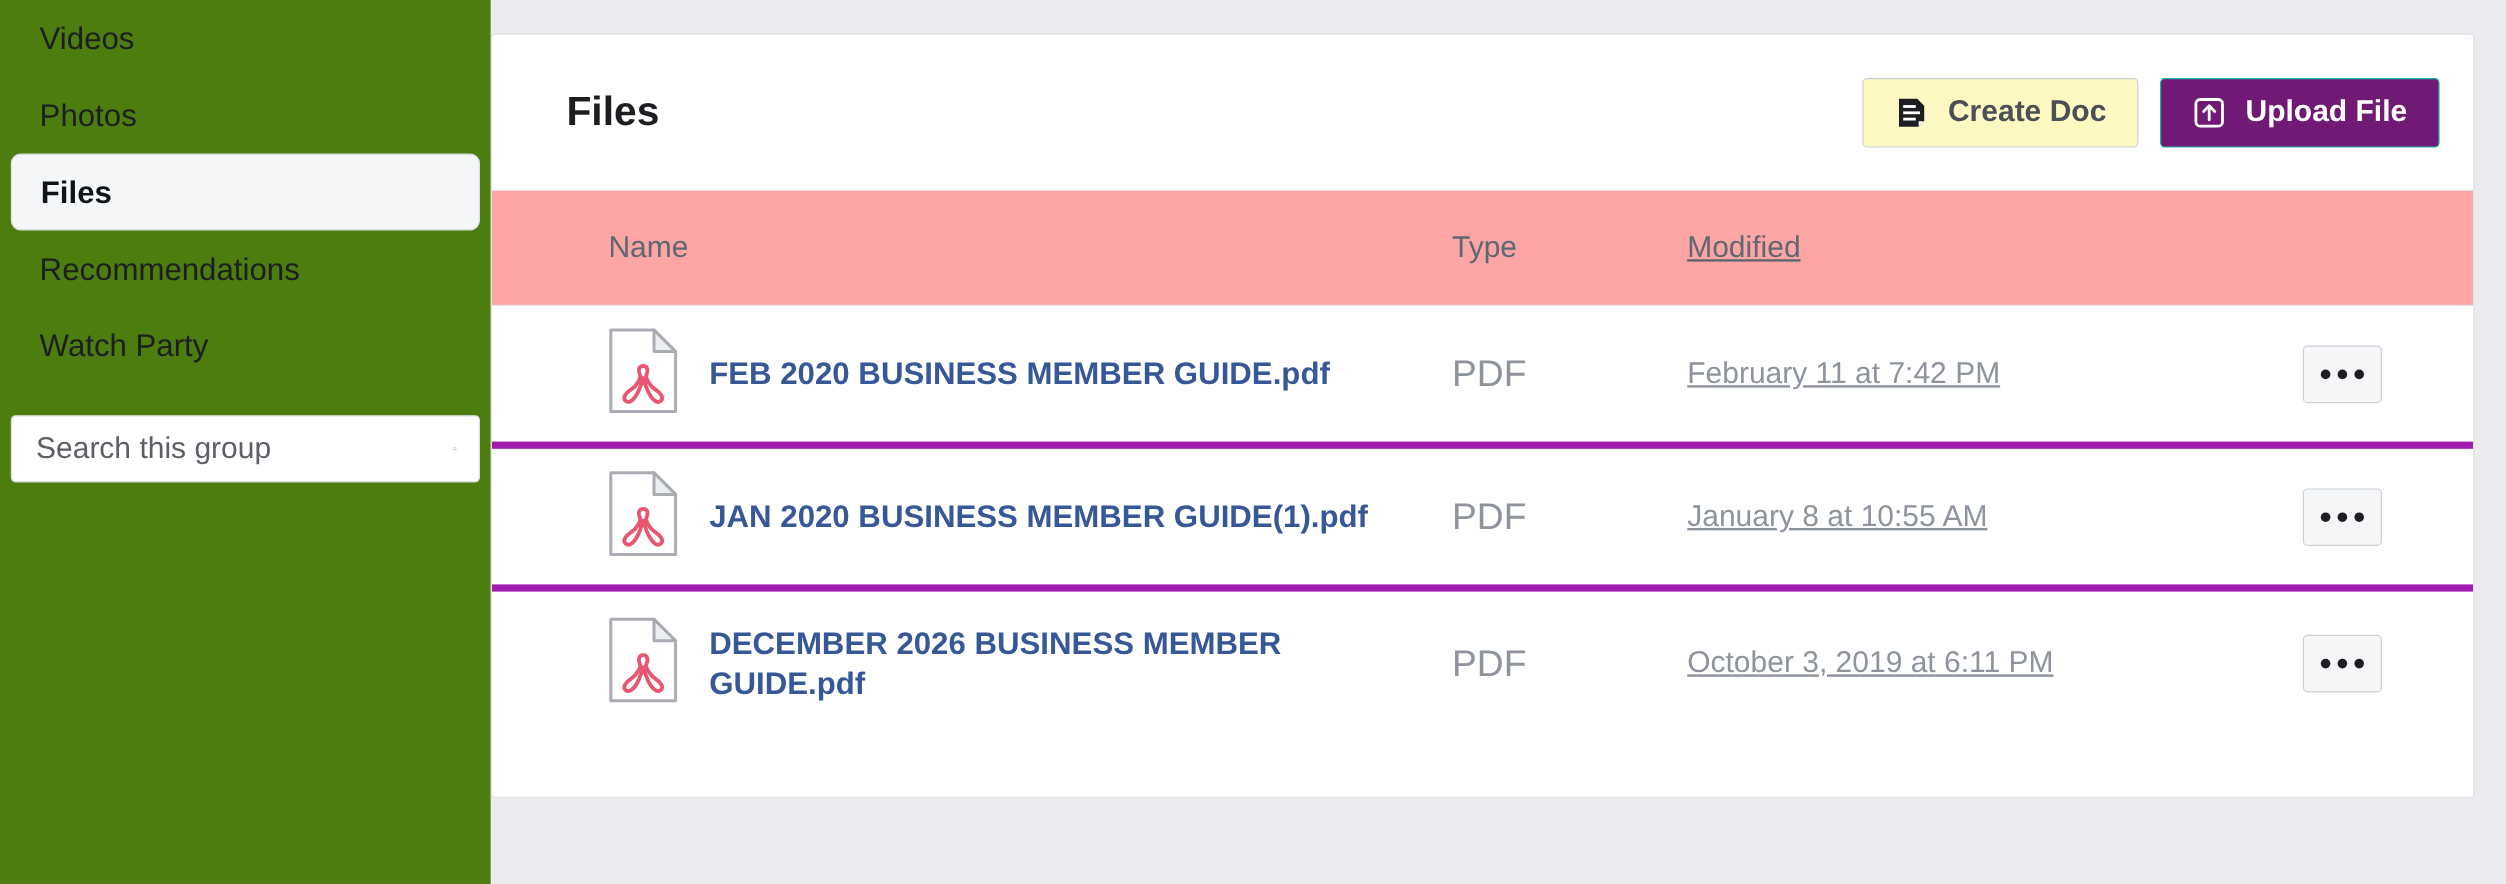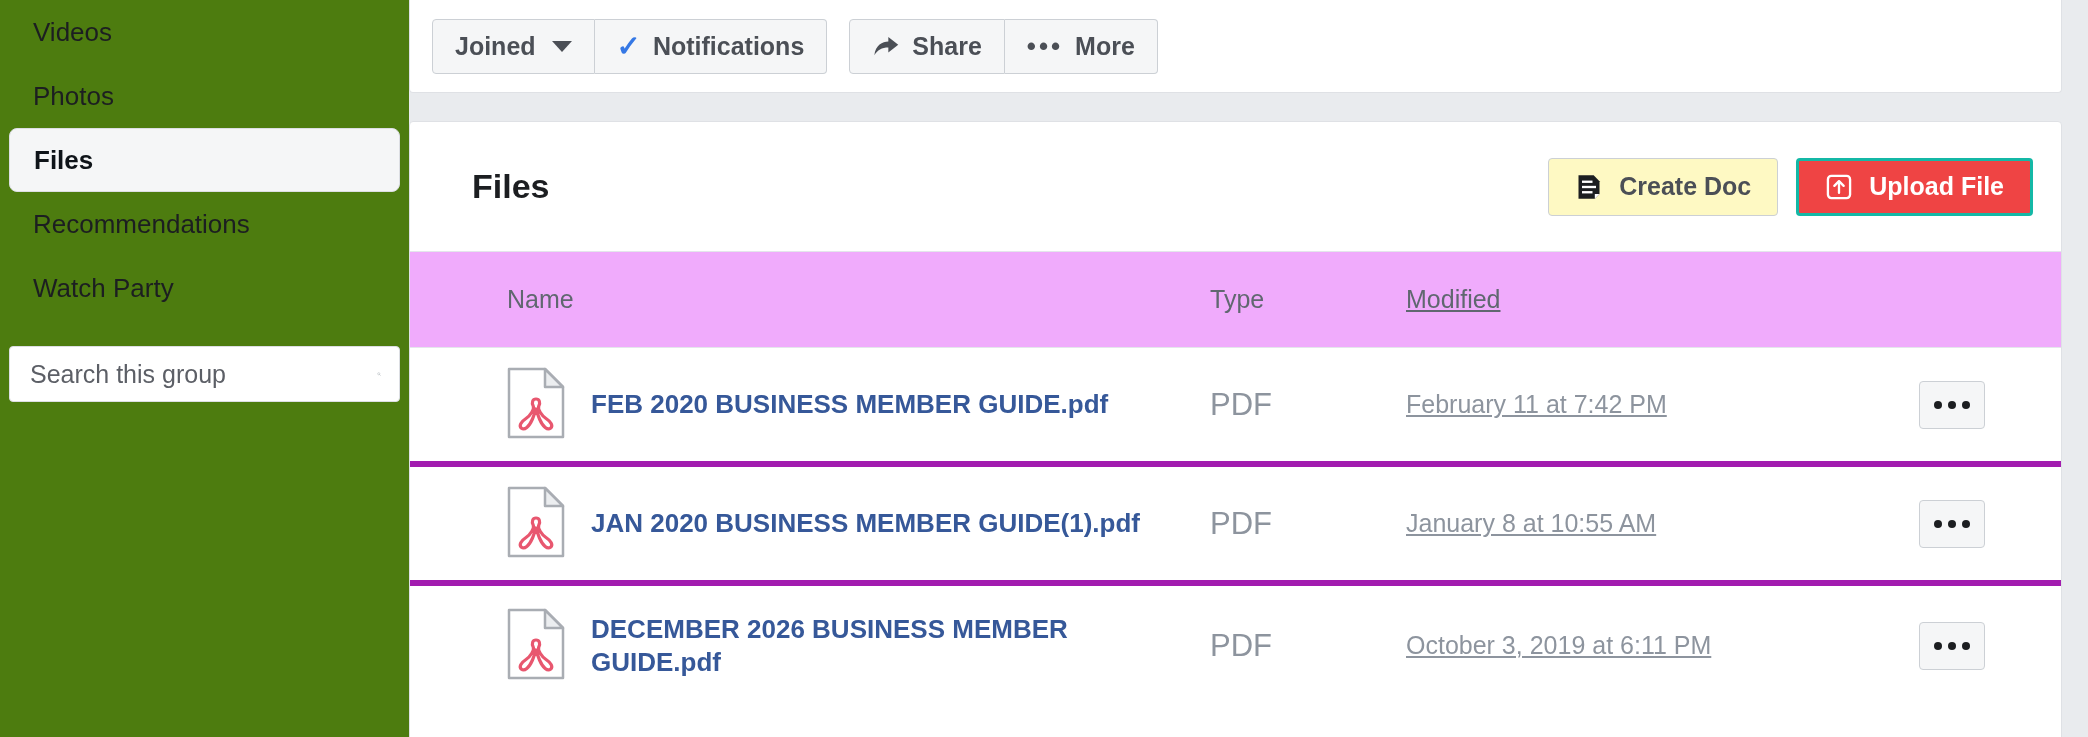--- a/index.html
+++ b/index.html
@@ -139,39 +139,39 @@
     height: 58px;
     border-radius: 4px;
     display: flex;
     align-items: center;
     gap: 16px;
     padding: 0 26px;
     cursor: pointer;
     font-family: "Liberation Sans", sans-serif;
   }
   .btn-primary {
-    background: #ef4444;
-    border: 3px solid #14b8a6;
+    background: #701a75;
+    border: 1px solid #14b8a6;
     color: #ffffff;
     font-size: 25px;
     font-weight: bold;
     height: 58px;
     border-radius: 4px;
     display: flex;
     align-items: center;
     gap: 16px;
     padding: 0 26px;
     cursor: pointer;
     font-family: "Liberation Sans", sans-serif;
   }
 
   
   .tbl-header {
     height: 96px;
-    background: #f0abfc;
+    background: #fca5a5;
     border-bottom: 1px solid #e4e6eb;
     display: flex;
     align-items: center;
     font-size: 25px;
     color: #606770;
   }
   .row {
     display: flex;
     align-items: center;
     border-bottom: 6px solid #a21caf;
@@ -237,45 +237,20 @@
       <input type="text" placeholder="Search this group" style="">
       <svg width="30" height="30" viewBox="0 0 24 24" fill="none">
         <circle cx="10.5" cy="10.5" r="6.6" stroke="#8d949e" stroke-width="2"></circle>
         <line x1="15.3" y1="15.3" x2="21" y2="21" stroke="#8d949e" stroke-width="2" stroke-linecap="round"></line>
       </svg>
     </div>
   </div>
 
   <div class="main">
 
-    <div class="actionbar-card">
-      <div class="btngroup">
-        <div class="btn">
-          <span>Joined</span>
-          <span class="caret"></span>
-        </div>
-        <div class="btn">
-          <span class="check">✓</span>
-          <span>Notifications</span>
-        </div>
-      </div>
-      <div class="gap"></div>
-      <div class="btngroup">
-        <div class="btn">
-          <svg width="28" height="24" viewBox="0 0 24 20">
-            <path d="M2 18 C3 9 9 6.5 14 6.2 L14 2.2 L22.5 9 L14 15.6 L14 11.3 C8.5 11.3 4.5 13.5 2 18 Z" fill="#4b4f56"></path>
-          </svg>
-          <span>Share</span>
-        </div>
-        <div class="btn">
-          <span class="dots3">•••</span>
-          <span>More</span>
-        </div>
-      </div>
-    </div>
 
     <div class="files-card">
 
       <div class="files-head">
         <div class="files-title">Files</div>
         <div class="head-actions">
           <div class="btn-lite">
             <svg width="28" height="28" viewBox="0 0 24 24">
               <path d="M3 2 H16 L21 7 V18 L17 22 H3 Z" fill="#1c1e21"></path>
               <rect x="6" y="6.5" width="9" height="2" fill="#ffffff"></rect>

